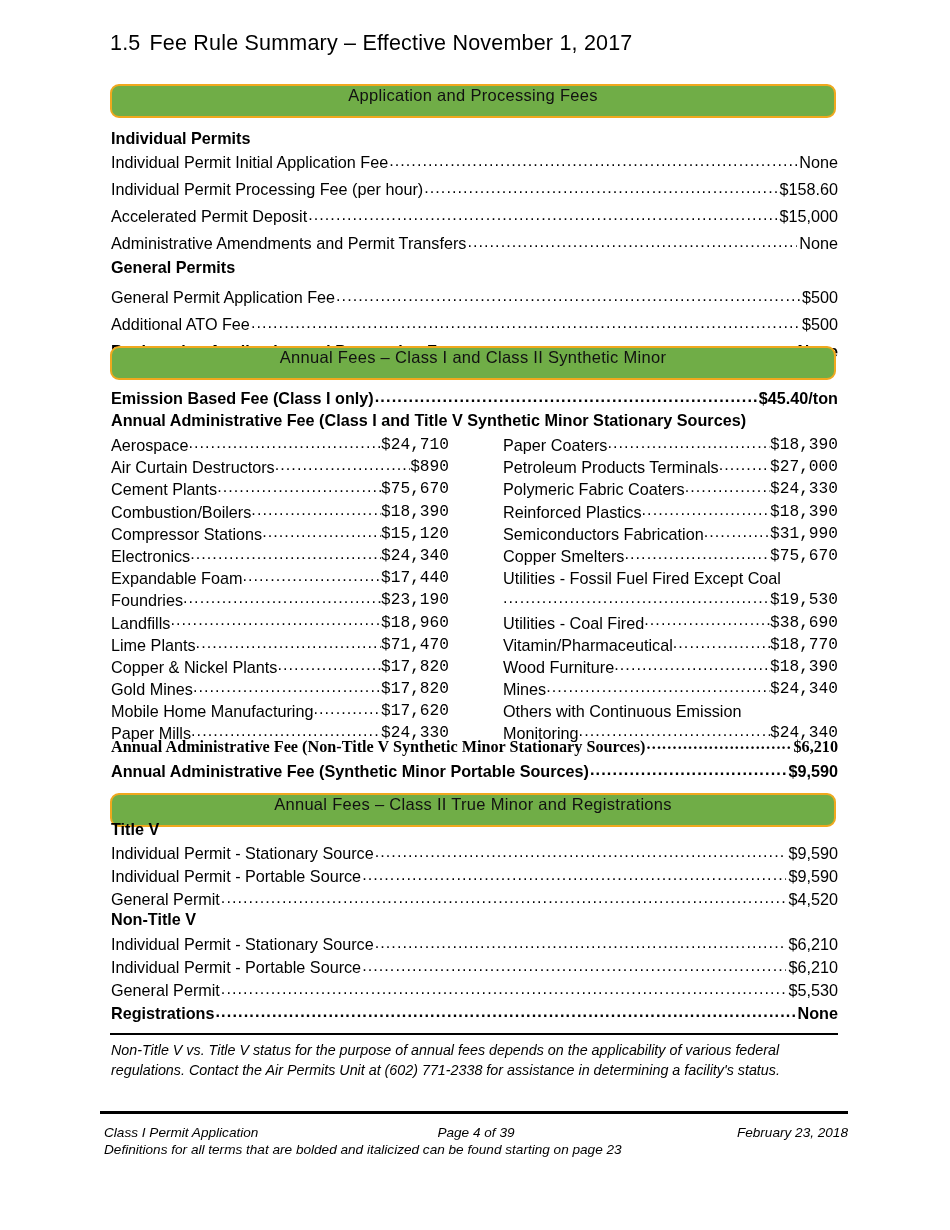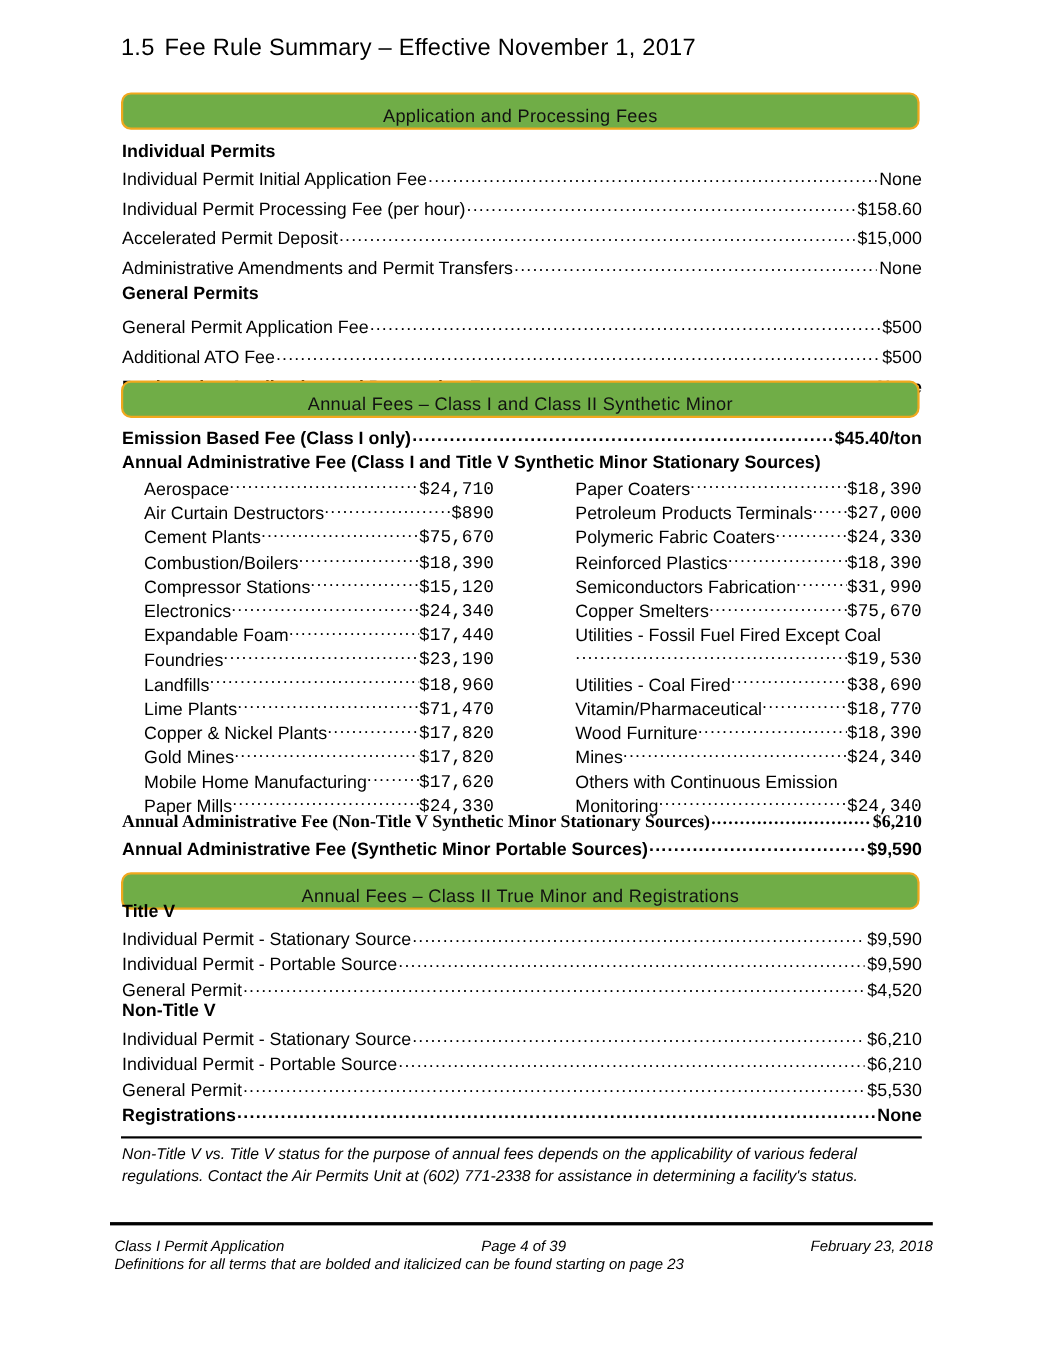--- a/index.html
+++ b/index.html
@@ -38,21 +38,21 @@
   .banner {
     position: absolute;
     left: 110px;
     width: 726px;
     height: 34px;
     background: #70AD47;
     border: 2.5px solid #F0A81E;
     border-radius: 9px;
     box-sizing: border-box;
     display: flex;
-    align-items: flex-end;
+    align-items: flex-start;
     justify-content: center;
   }
   .banner-text {
     font-size: 16.5px;
     color: #111111;
     letter-spacing: 0.3px;
     white-space: nowrap;
   }
 
   
@@ -99,25 +99,24 @@
 
   
   .feecol {
     position: absolute;
     font-size: 16.2px;
   }
   .feecol.left  { left: 111px; width: 338px; }
   .feecol.right { left: 503px; width: 335px; }
   .feerow {
     display: flex;
-    align-items: flex-start;
+    align-items: center;
     white-space: nowrap;
     line-height: 22.2px;
     height: 22.2px;
-    margin-left: 20px;
   }
   .feerow .label { flex: 0 0 auto; }
   .feerow .leader {
     flex: 1 1 auto;
     overflow: hidden;
     position: relative;
     height: 1em;
   }
   .feerow .leader::after {
     content: "..............................................................................................";

